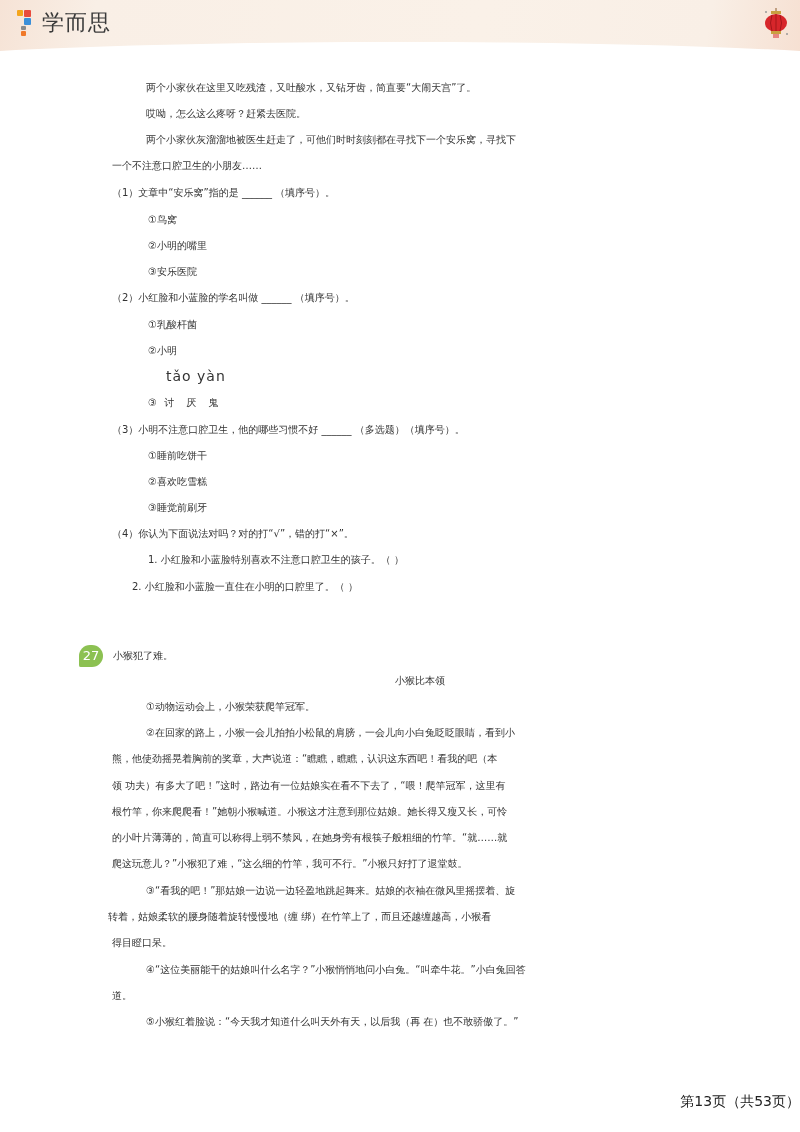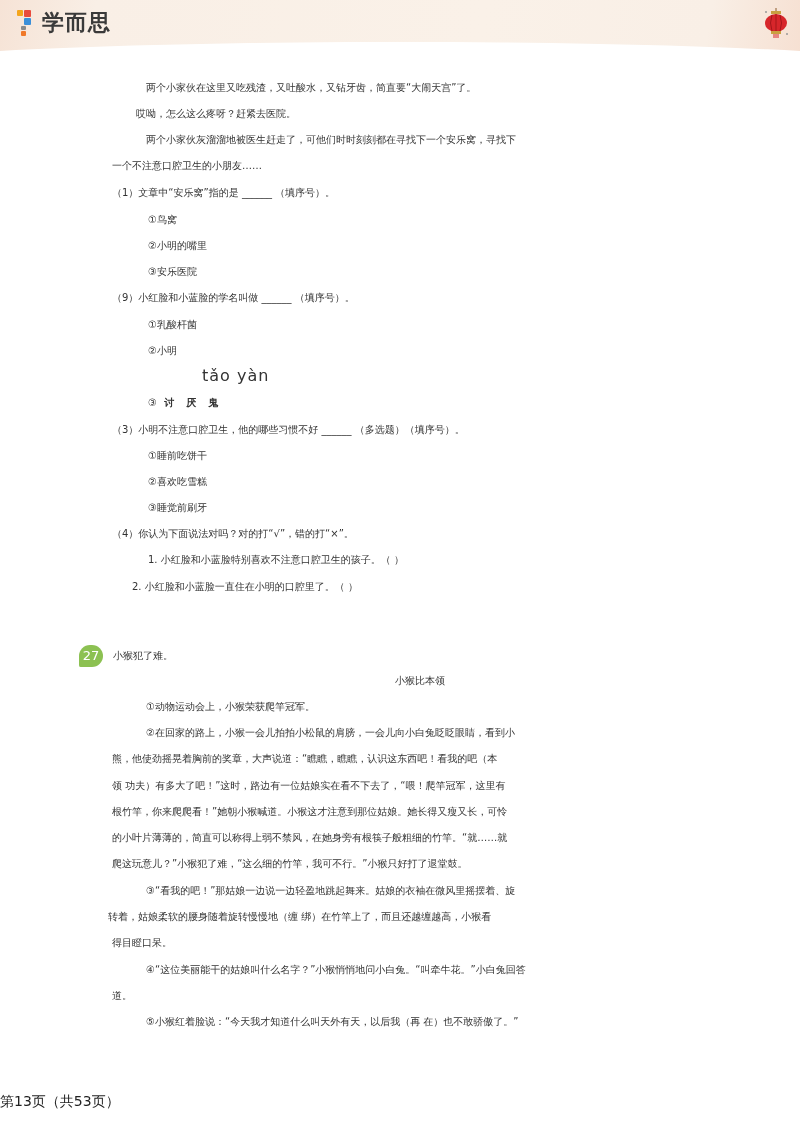--- a/index.html
+++ b/index.html
@@ -19,32 +19,32 @@
     transform: scaleX(1.3);
   }
   .logo { position: absolute; left: 16px; top: 8px; display: flex; align-items: center; z-index: 2; }
   .logo-mark { position: relative; width: 20px; height: 28px; margin-right: 6px; }
   .logo-mark span { position: absolute; display: block; border-radius: 1px; }
   .lm1 { left: 1px; top: 1px; width: 6px; height: 6px; background: #f4a51c; }
   .lm2 { left: 8px; top: 1px; width: 7px; height: 7px; background: #e94b3c; }
   .lm3 { left: 8px; top: 9px; width: 7px; height: 7px; background: #3b8fd9; }
   .lm4 { left: 5px; top: 17px; width: 5px; height: 4px; background: #8a8a8a; }
   .lm5 { left: 5px; top: 22px; width: 5px; height: 5px; background: #f07828; }
-  .logo-text { font-size: 22px; font-weight: bold; color: #3a3a3a; letter-spacing: 1px; }
+  .logo-text { font-size: 22px; font-weight: normal; color: #3a3a3a; letter-spacing: 1px; }
   .lantern { position: absolute; left: 763px; top: 8px; width: 26px; height: 30px; z-index: 2; }
   .page-text { position: absolute; left: 0; top: 0; width: 800px; }
   .line { position: absolute; font-size: 10px; line-height: 20px; white-space: nowrap; color: #333; }
   .q-badge {
     position: absolute; left: 79px; top: 645px; width: 24px; height: 22px;
     background: #8cc152; color: #fff; border-radius: 12px 12px 12px 2px;
     font-size: 13px; line-height: 22px; text-align: center;
   }
-  .pinyin { font-size: 16px; letter-spacing: 1px; margin-left: 36px; }
-  .spaced { letter-spacing: 12px; font-weight: bold; }
-  .footer { position: absolute; left: 0; width: 800px; top: 1093px; text-align: left; font-size: 14px; color: #222; }
+  .pinyin { font-size: 14px; letter-spacing: 1px; }
+  .spaced { letter-spacing: 12px; }
+  .footer { position: absolute; left: 0; width: 800px; top: 1093px; text-align: right; font-size: 14px; color: #222; }
 </style>
 </head>
 <body>
 
 <div class="header">
   <div class="logo">
     <div class="logo-mark">
       <span class="lm1"></span>
         <span class="lm2"></span>
         <span class="lm3"></span>
@@ -63,30 +63,30 @@
     <line x1="13" y1="26" x2="13" y2="30" stroke="#d7262b" stroke-width="1"></line>
     <line x1="15" y1="26" x2="15" y2="30" stroke="#d7262b" stroke-width="1"></line>
     <circle cx="3" cy="4" r="1" fill="#999"></circle>
     <circle cx="24" cy="26" r="1" fill="#999"></circle>
   </svg>
 </div>
 
 <div class="page-text">
 
   <div class="line" style="left:146px;top:78px">两个小家伙在这里又吃残渣，又吐酸水，又钻牙齿，简直要“大闹天宫”了。</div>
-  <div class="line" style="left:136px;top:104px">哎呦，怎么这么疼呀？赶紧去医院。</div>
+  <div class="line" style="left:146px;top:104px">哎呦，怎么这么疼呀？赶紧去医院。</div>
   <div class="line" style="left:146px;top:130px">两个小家伙灰溜溜地被医生赶走了，可他们时时刻刻都在寻找下一个安乐窝，寻找下</div>
   <div class="line" style="left:112px;top:156px">一个不注意口腔卫生的小朋友……</div>
 
   <div class="line" style="left:112px;top:183px">（1）文章中“安乐窝”指的是 ______ （填序号）。</div>
   <div class="line" style="left:148px;top:210px">①鸟窝</div>
   <div class="line" style="left:148px;top:236px">②小明的嘴里</div>
   <div class="line" style="left:148px;top:262px">③安乐医院</div>
 
-  <div class="line" style="left:112px;top:288px">（9）小红脸和小蓝脸的学名叫做 ______ （填序号）。</div>
+  <div class="line" style="left:112px;top:288px">（2）小红脸和小蓝脸的学名叫做 ______ （填序号）。</div>
   <div class="line" style="left:148px;top:315px">①乳酸杆菌</div>
   <div class="line" style="left:148px;top:341px">②小明</div>
   <div class="line pinyin" style="left:166px;top:366px">tǎo yàn</div>
   <div class="line" style="left:148px;top:393px">
     <span>③</span>
     <span class="spaced" style="margin-left:4px">讨厌鬼</span>
   </div>
 
   <div class="line" style="left:112px;top:420px">（3）小明不注意口腔卫生，他的哪些习惯不好 ______ （多选题）（填序号）。</div>
   <div class="line" style="left:148px;top:446px">①睡前吃饼干</div>

